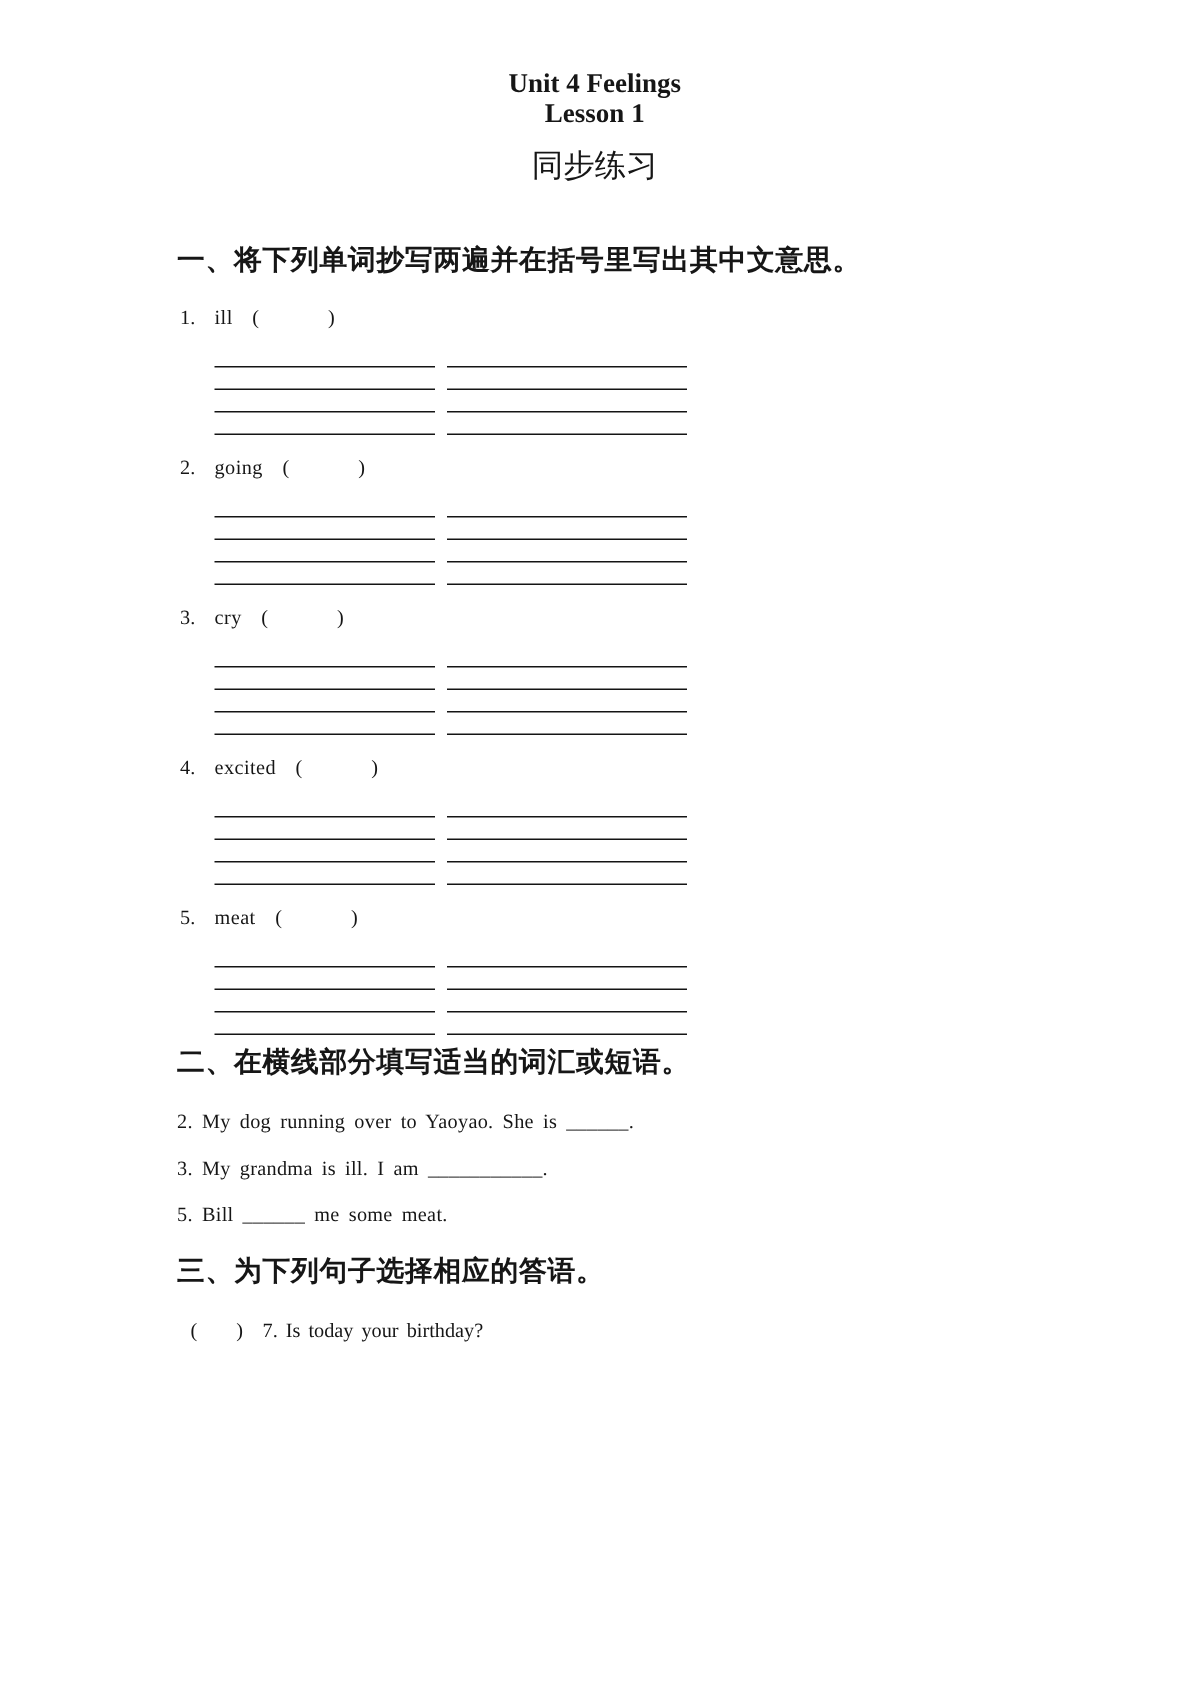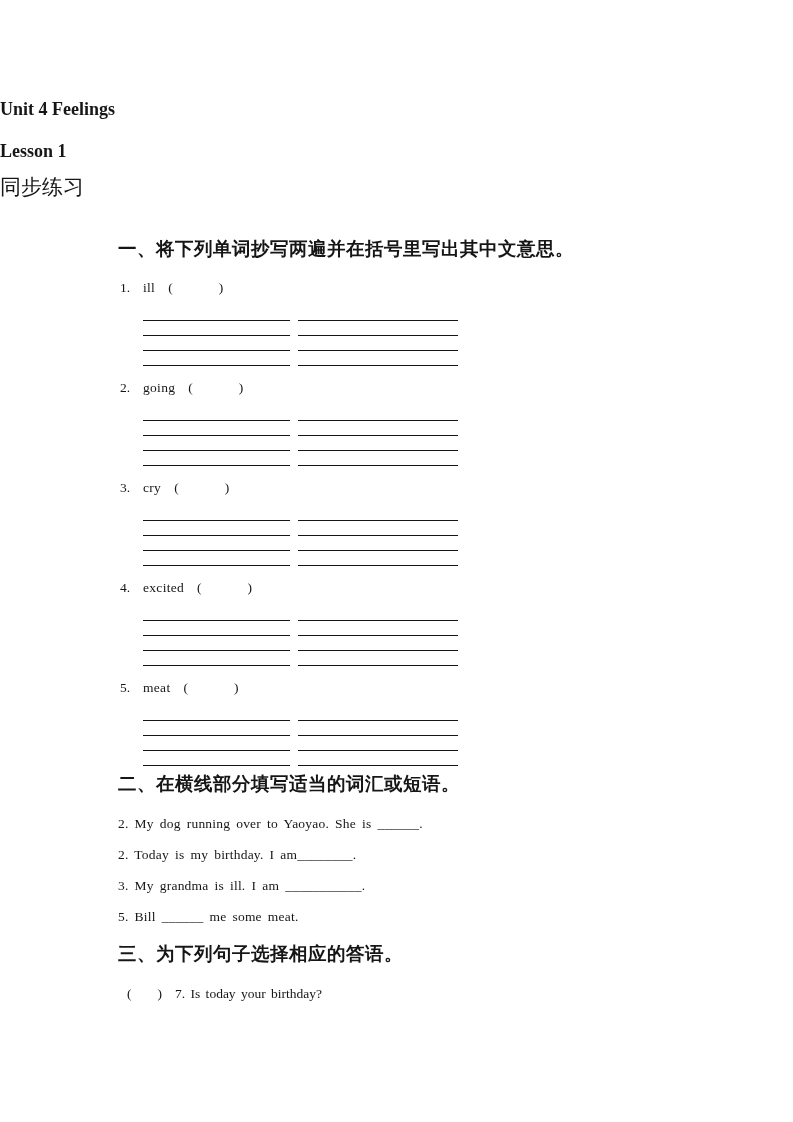--- a/index.html
+++ b/index.html
@@ -6,23 +6,23 @@
   .page {
     position: relative;
     width: 793px;
     height: 1122px;
     margin: 0 auto;
     background: #ffffff;
     color: #161616;
     font-family: "Liberation Serif", "DejaVu Serif", serif;
     overflow: hidden;
   }
-  .titles { padding-top: 100px; text-align: left; }
+  .titles { padding-top: 46px; text-align: center; }
   .unit-title  { font-size: 18px; font-weight: bold; line-height: 18px; }
-  .lesson-title{ margin-top: 24px; font-size: 18px; font-weight: bold; line-height: 18px; }
+  .lesson-title{ margin-top: 2px; font-size: 18px; font-weight: bold; line-height: 18px; }
   .subtitle    { margin-top: 16px; font-size: 21px; font-weight: normal; line-height: 22px;
                  font-family: "Liberation Sans", "DejaVu Sans", sans-serif; }
 
   .content { padding-left: 118px; padding-right: 90px; }
 
   .sec-heading {
     font-family: "Liberation Sans", "DejaVu Sans", sans-serif;
     font-weight: bold;
     font-size: 18.5px;
     line-height: 23px;
@@ -204,21 +204,20 @@
       <div class="w-col-right">
         <div class="wline"></div>
         <div class="wline"></div>
         <div class="wline"></div>
         <div class="wline"></div>
       </div>
     </div>
 
     <div class="sec-heading second">二、在横线部分填写适当的词汇或短语。</div>
     <div class="s2-item first">2. My dog running over to Yaoyao. She is ______.</div>
-    <div class="s2-item">2. Today is my birthday. I am________.</div>
     <div class="s2-item">3. My grandma is ill. I am ___________.</div>
     <div class="s2-item">5. Bill ______ me some meat.</div>
 
     <div class="sec-heading third">三、为下列句子选择相应的答语。</div>
     <div class="s3-item">
       <span>(</span>
       <span class="paren-gap-narrow"></span>
       <span>)</span>
       <span class="s3-text">7. Is today your birthday?</span>
     </div>

